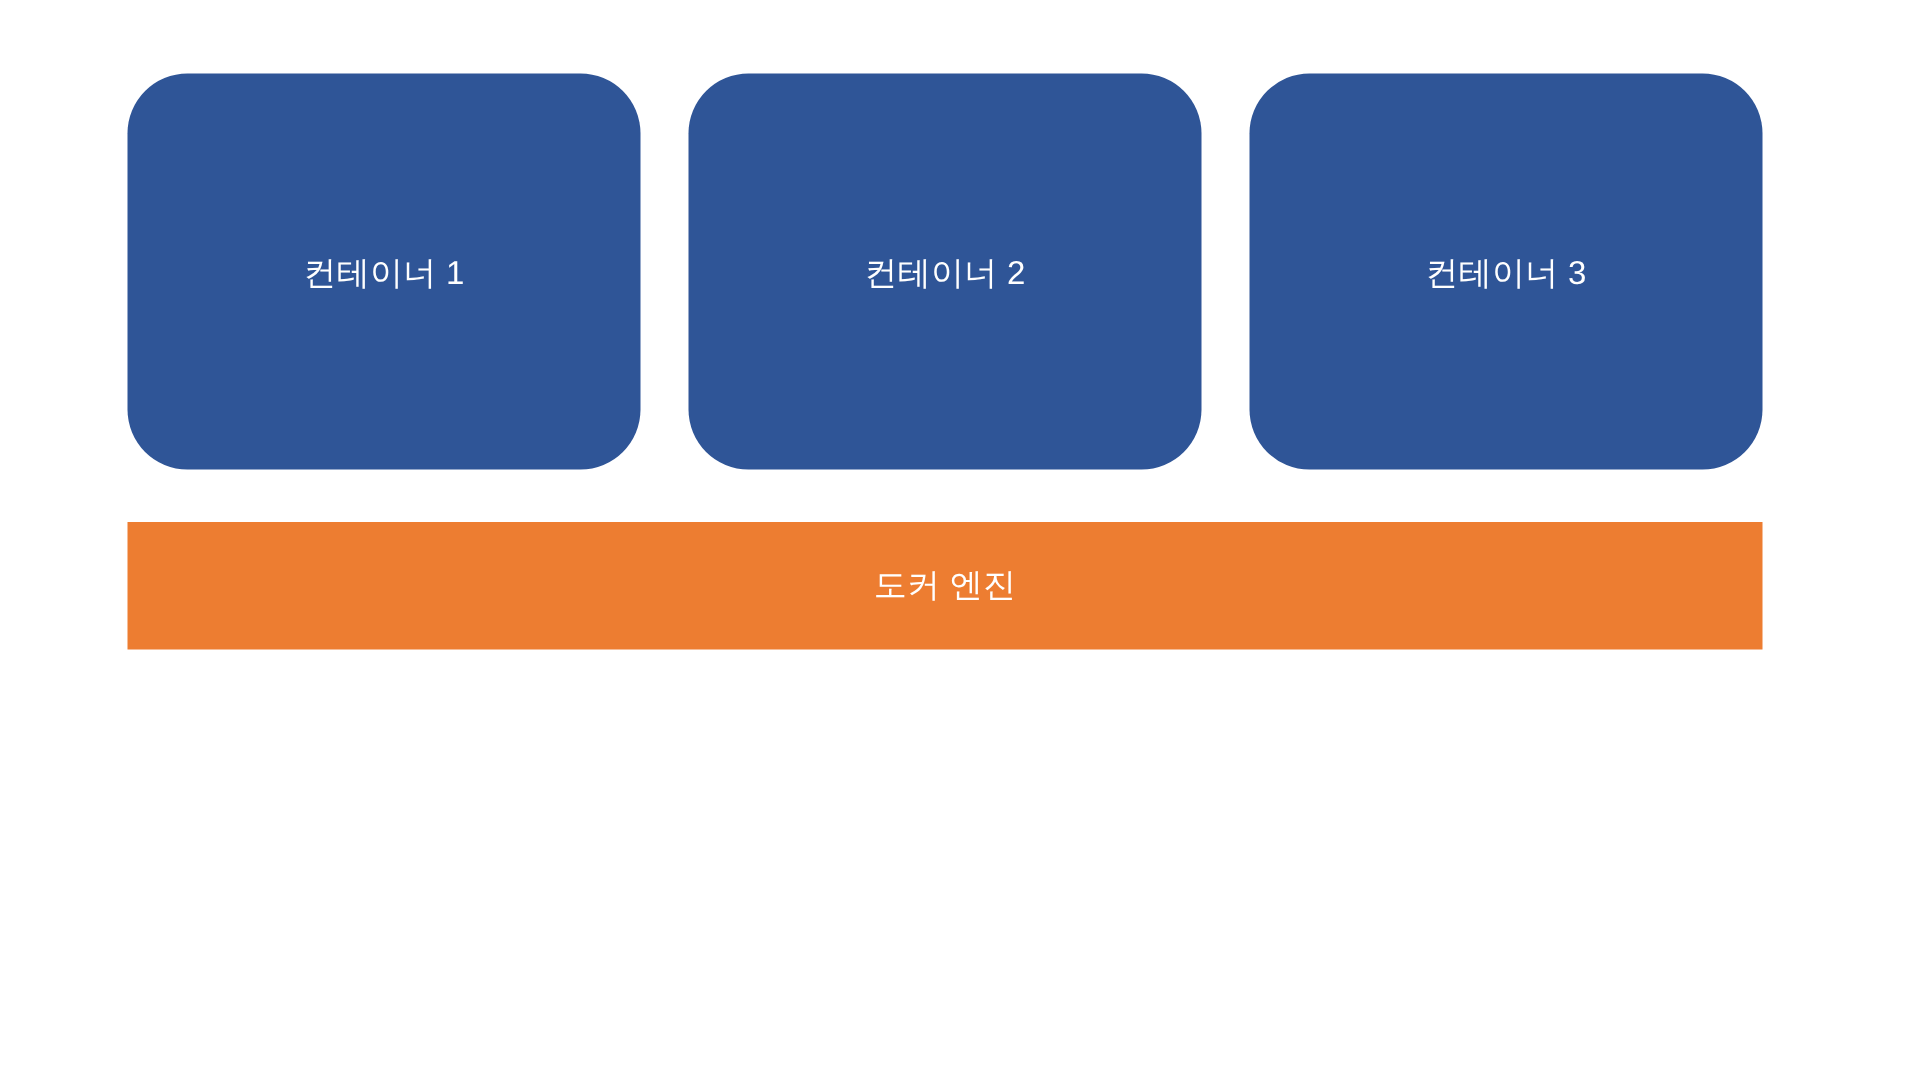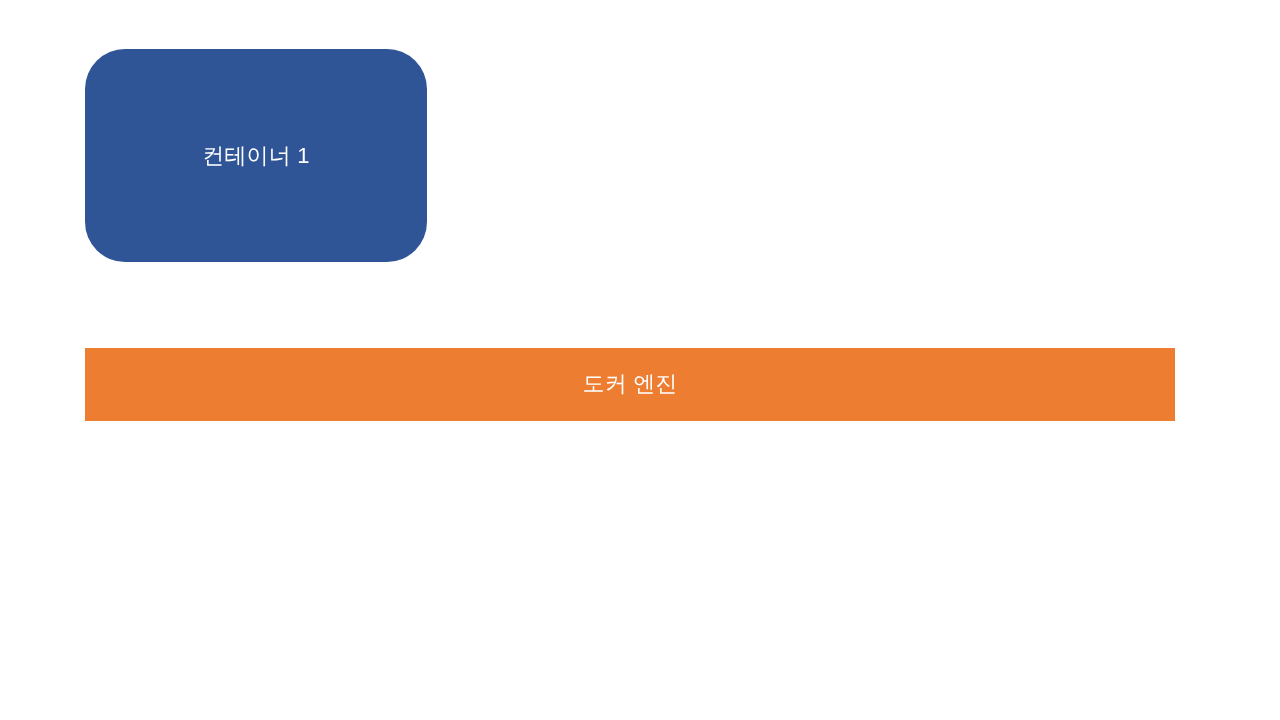--- a/index.html
+++ b/index.html
@@ -28,21 +28,21 @@
     top: 49px;
     width: 1090px;
     height: 264px;
     display: flex;
     justify-content: space-between;
     align-items: stretch;
   }
 
   .container-card {
     width: 342px;
-    height: 213px;
+    height: 264px;
     background: #2F5597;
     border-radius: 40px;
     display: flex;
     align-items: center;
     justify-content: center;
     box-sizing: border-box;
   }
 
   .container-card .card-label {
     color: #FFFFFF;
@@ -71,21 +71,21 @@
     color: #FFFFFF;
     font-size: 22px;
     font-weight: 400;
     line-height: 1.2;
     letter-spacing: 0.2px;
     text-align: center;
   }
 
   #layer-docker-engine {
     top: 348px;
-    height: 73px;
+    height: 85px;
   }
 
   #layer-host-os {
     top: 456px;
     height: 75px;
   }
 
   #layer-cloud-infrastructure {
     top: 565px;
     height: 73px;
@@ -95,21 +95,27 @@
 <body>
 
 <div id="diagram">
 
   <div class="container-row">
 
     <div class="container-card">
       <span class="card-label">컨테이너 1</span>
     </div>
 
+    <div class="container-card">
+      <span class="card-label">컨테이너 2</span>
+    </div>
 
+    <div class="container-card">
+      <span class="card-label">컨테이너 3</span>
+    </div>
 
   </div>
 
   <div class="layer-bar" id="layer-docker-engine">
     <span class="bar-label">도커 엔진</span>
   </div>
 
 
 
 </div>

